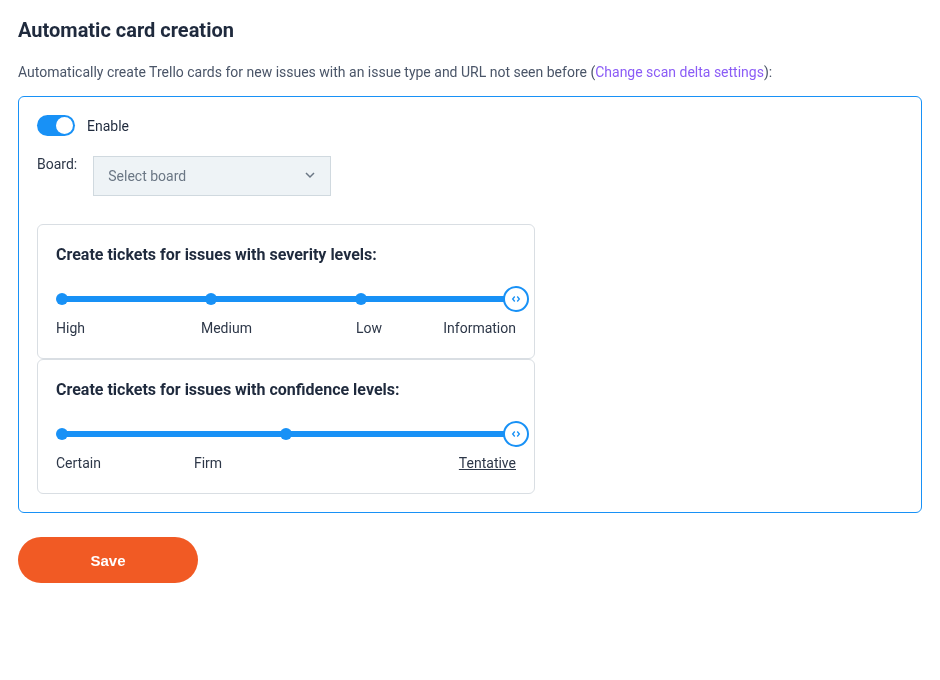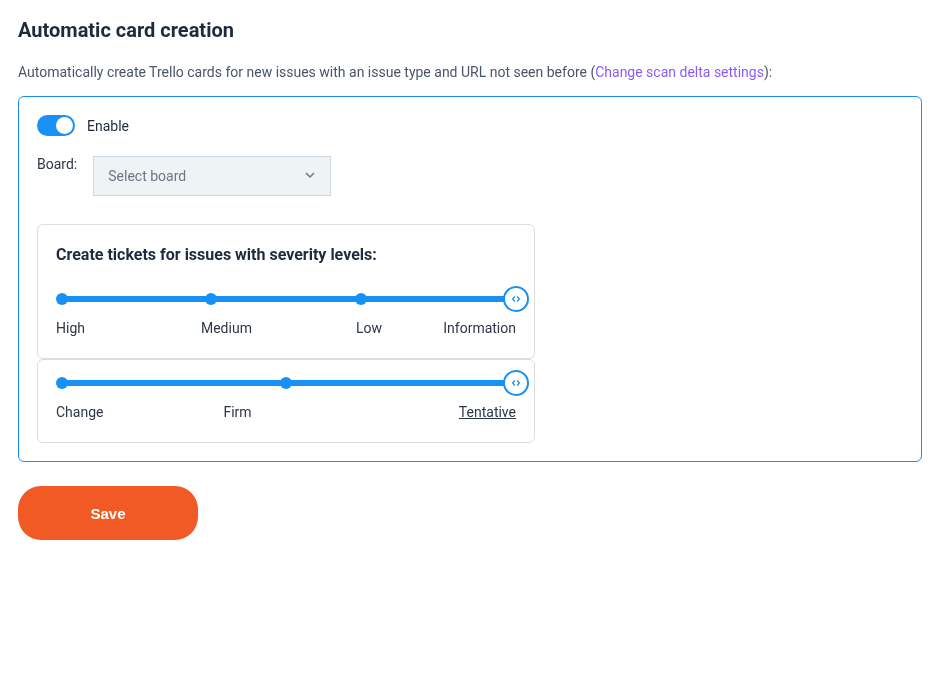--- a/index.html
+++ b/index.html
@@ -142,28 +142,28 @@
     .slider-labels {
       display: flex;
       font-size: 14px;
       color: #2d3748;
     }
     .slider-labels.four span:nth-child(1){ flex:0 0 auto;text-align:center; }
     .slider-labels.four span:nth-child(2){ margin-left: 116px; }
     .slider-labels.four span:nth-child(3){ margin-left: 104px; }
     .slider-labels.four span:nth-child(4){ margin-left: auto; }
     .slider-labels.three span:nth-child(1){ flex:0 0 auto; }
-    .slider-labels.three span:nth-child(2){ margin-left: 120px; }
+    .slider-labels.three span:nth-child(2){ margin-left: 93px; }
     .slider-labels.three span:nth-child(3){ margin-left: auto; text-decoration: underline; }
     .button-row {
       display: flex;
       gap: 22px;
     }
     .btn {
-      height: 54px;
+      height: 46px;
       border-radius: 23px;
       padding: 0 28px;
       font-size: 15px;
       font-weight: 600;
       cursor: pointer;
       display: inline-flex;
       align-items: center;
       justify-content: center;
       min-width: 180px;
     }
@@ -228,34 +228,35 @@
     </div>
     <div class="slider-labels four">
       <span>High</span>
       <span>Medium</span>
       <span>Low</span>
       <span>Information</span>
     </div>
   </div>
 
   <div class="card">
+    <div class="card-title">Create tickets for issues with confidence levels:</div>
     <div class="slider-wrap">
       <div class="slider-track">
         <div class="slider-dot" style="left:0%"></div>
         <div class="slider-dot" style="left:50%"></div>
         <div class="slider-handle">
           <svg viewBox="0 0 12 12" fill="none" stroke-width="1.6">
               <polyline points="4.5,3 2,6 4.5,9"></polyline>
               <polyline points="7.5,3 10,6 7.5,9"></polyline>
             </svg>
         </div>
       </div>
     </div>
     <div class="slider-labels three">
-      <span>Change</span>
+      <span>Certain</span>
       <span>Firm</span>
       <span>Tentative</span>
     </div>
   </div>
 
 </div>
 
 <div class="button-row">
   <button class="btn btn-primary">Save</button>
 </div>

